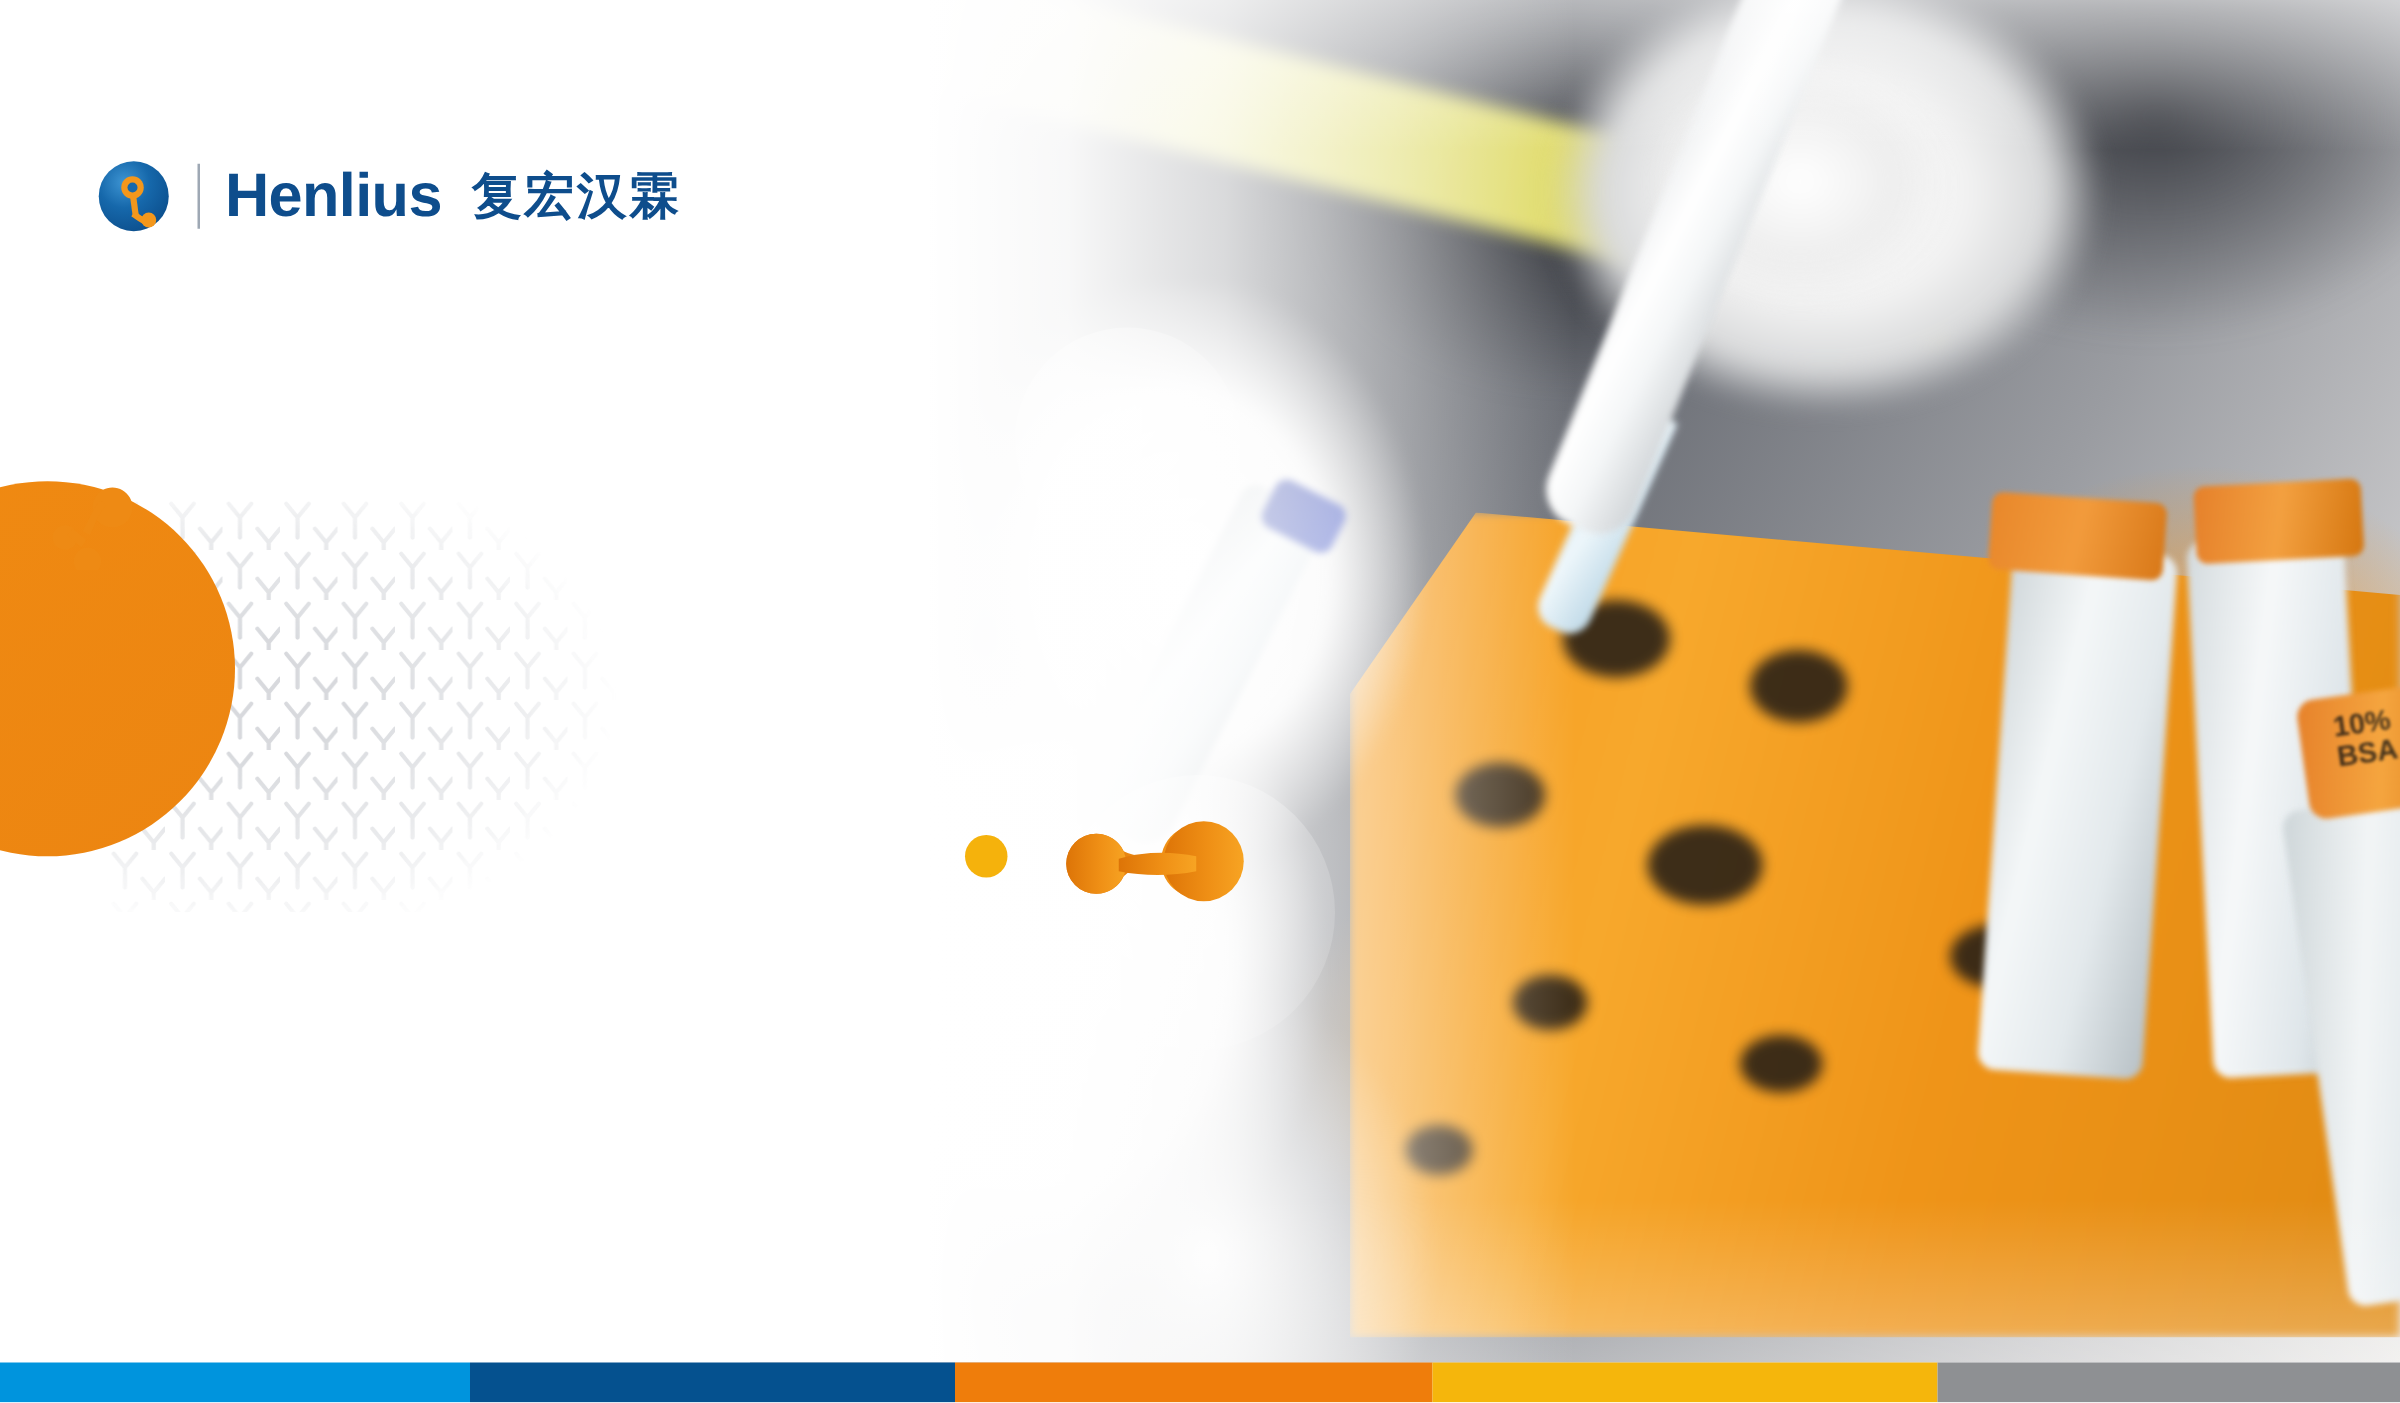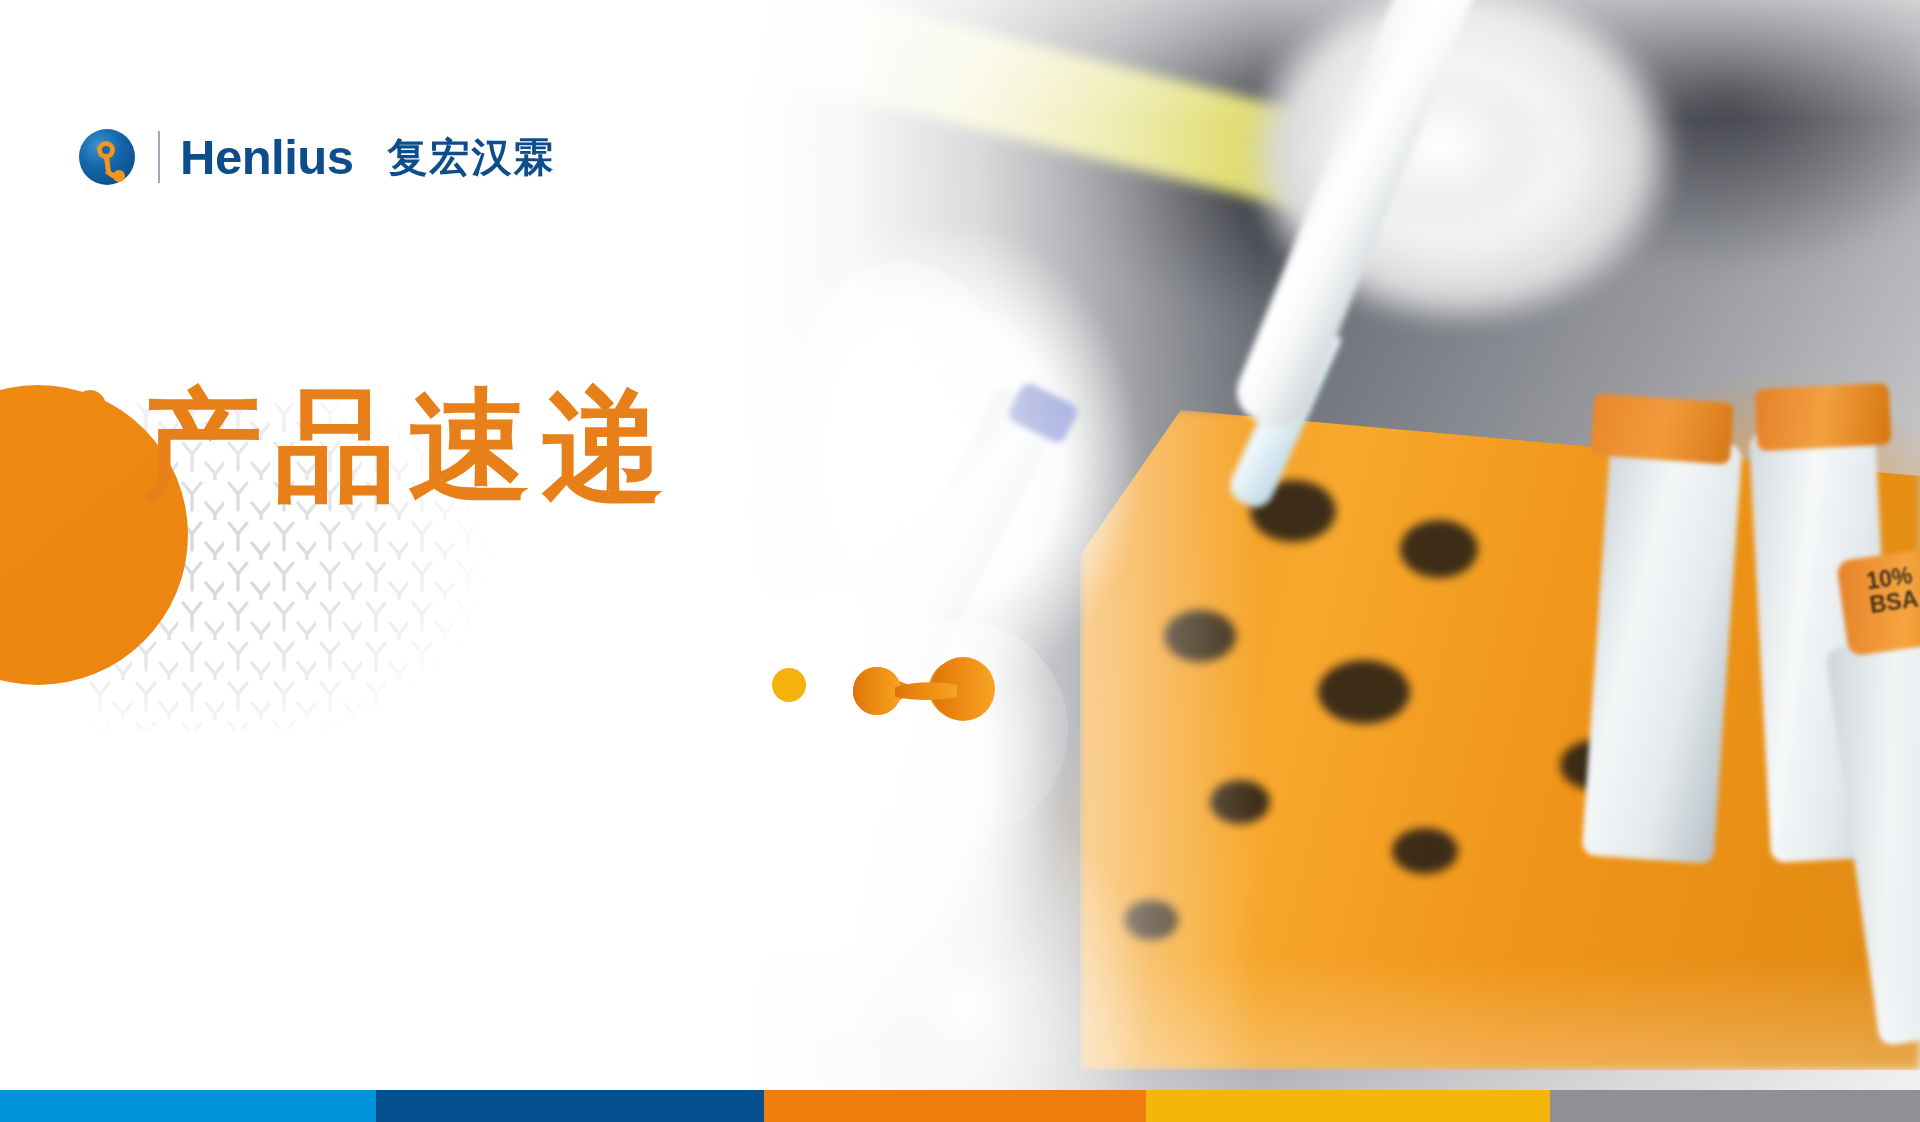--- a/index.html
+++ b/index.html
@@ -142,21 +142,21 @@
   .logo { position:absolute; left:78px; top:128px; display:flex; align-items:center; gap:0;justify-content:flex-end; }
   .logo-mark { width:58px; height:58px; flex:0 0 auto; }
   .logo-divider {
     width:2px; height:52px; background:#7e8b9b; margin:0 20px 0 22px; flex:0 0 auto; opacity:.75;
   }
   .logo-word {
     font-size:49px; font-weight:700; color:#0e4d8c; letter-spacing:-.5px;
     line-height:1; white-space:nowrap;
   }
   .logo-cn {
-    font-size:40px; font-weight:700; color:#0e4d8c; margin-left:34px;
+    font-size:40px; font-weight:700; color:#0e4d8c; margin-left:24px;
     letter-spacing:2px; line-height:1; white-space:nowrap;
   }
 
   
   .title-cn {
     position:absolute; left:140px; top:375px;
     font-size:122px; font-weight:700; color:#e8801a;
     letter-spacing:12px; line-height:1.18; white-space:nowrap;
   }
   .title-en {
@@ -294,21 +294,20 @@
           <circle cx="41" cy="48" r="6"></circle>
           <path d="M30 41 C34 44 37 46 40 47 L38 52 C34 50 31 48 27 45 Z"></path>
         </g>
       </svg>
     </span>
     <span class="logo-divider"></span>
     <span class="logo-word" style="color: rgb(14, 77, 140);">Henlius</span>
     <span class="logo-cn" style="color: rgb(14, 77, 140);">复宏汉霖</span>
   </div>
 
-  <div class="title-cn" style="color: rgb(232, 128, 26);">产品速递</div>
 
   <div class="bottom-bar">
     <div class="bar-seg" style="background: rgb(0, 148, 221); width: 376px;"></div>
     <div class="bar-seg" style="background: rgb(5, 81, 143); width: 388px;"></div>
     <div class="bar-seg" style="background: rgb(239, 125, 11); width: 382px;"></div>
     <div class="bar-seg" style="background: rgb(245, 182, 12); width: 404px;"></div>
     <div class="bar-seg" style="background: rgb(142, 144, 147); width: 370px;"></div>
   </div>
 
 </div>

